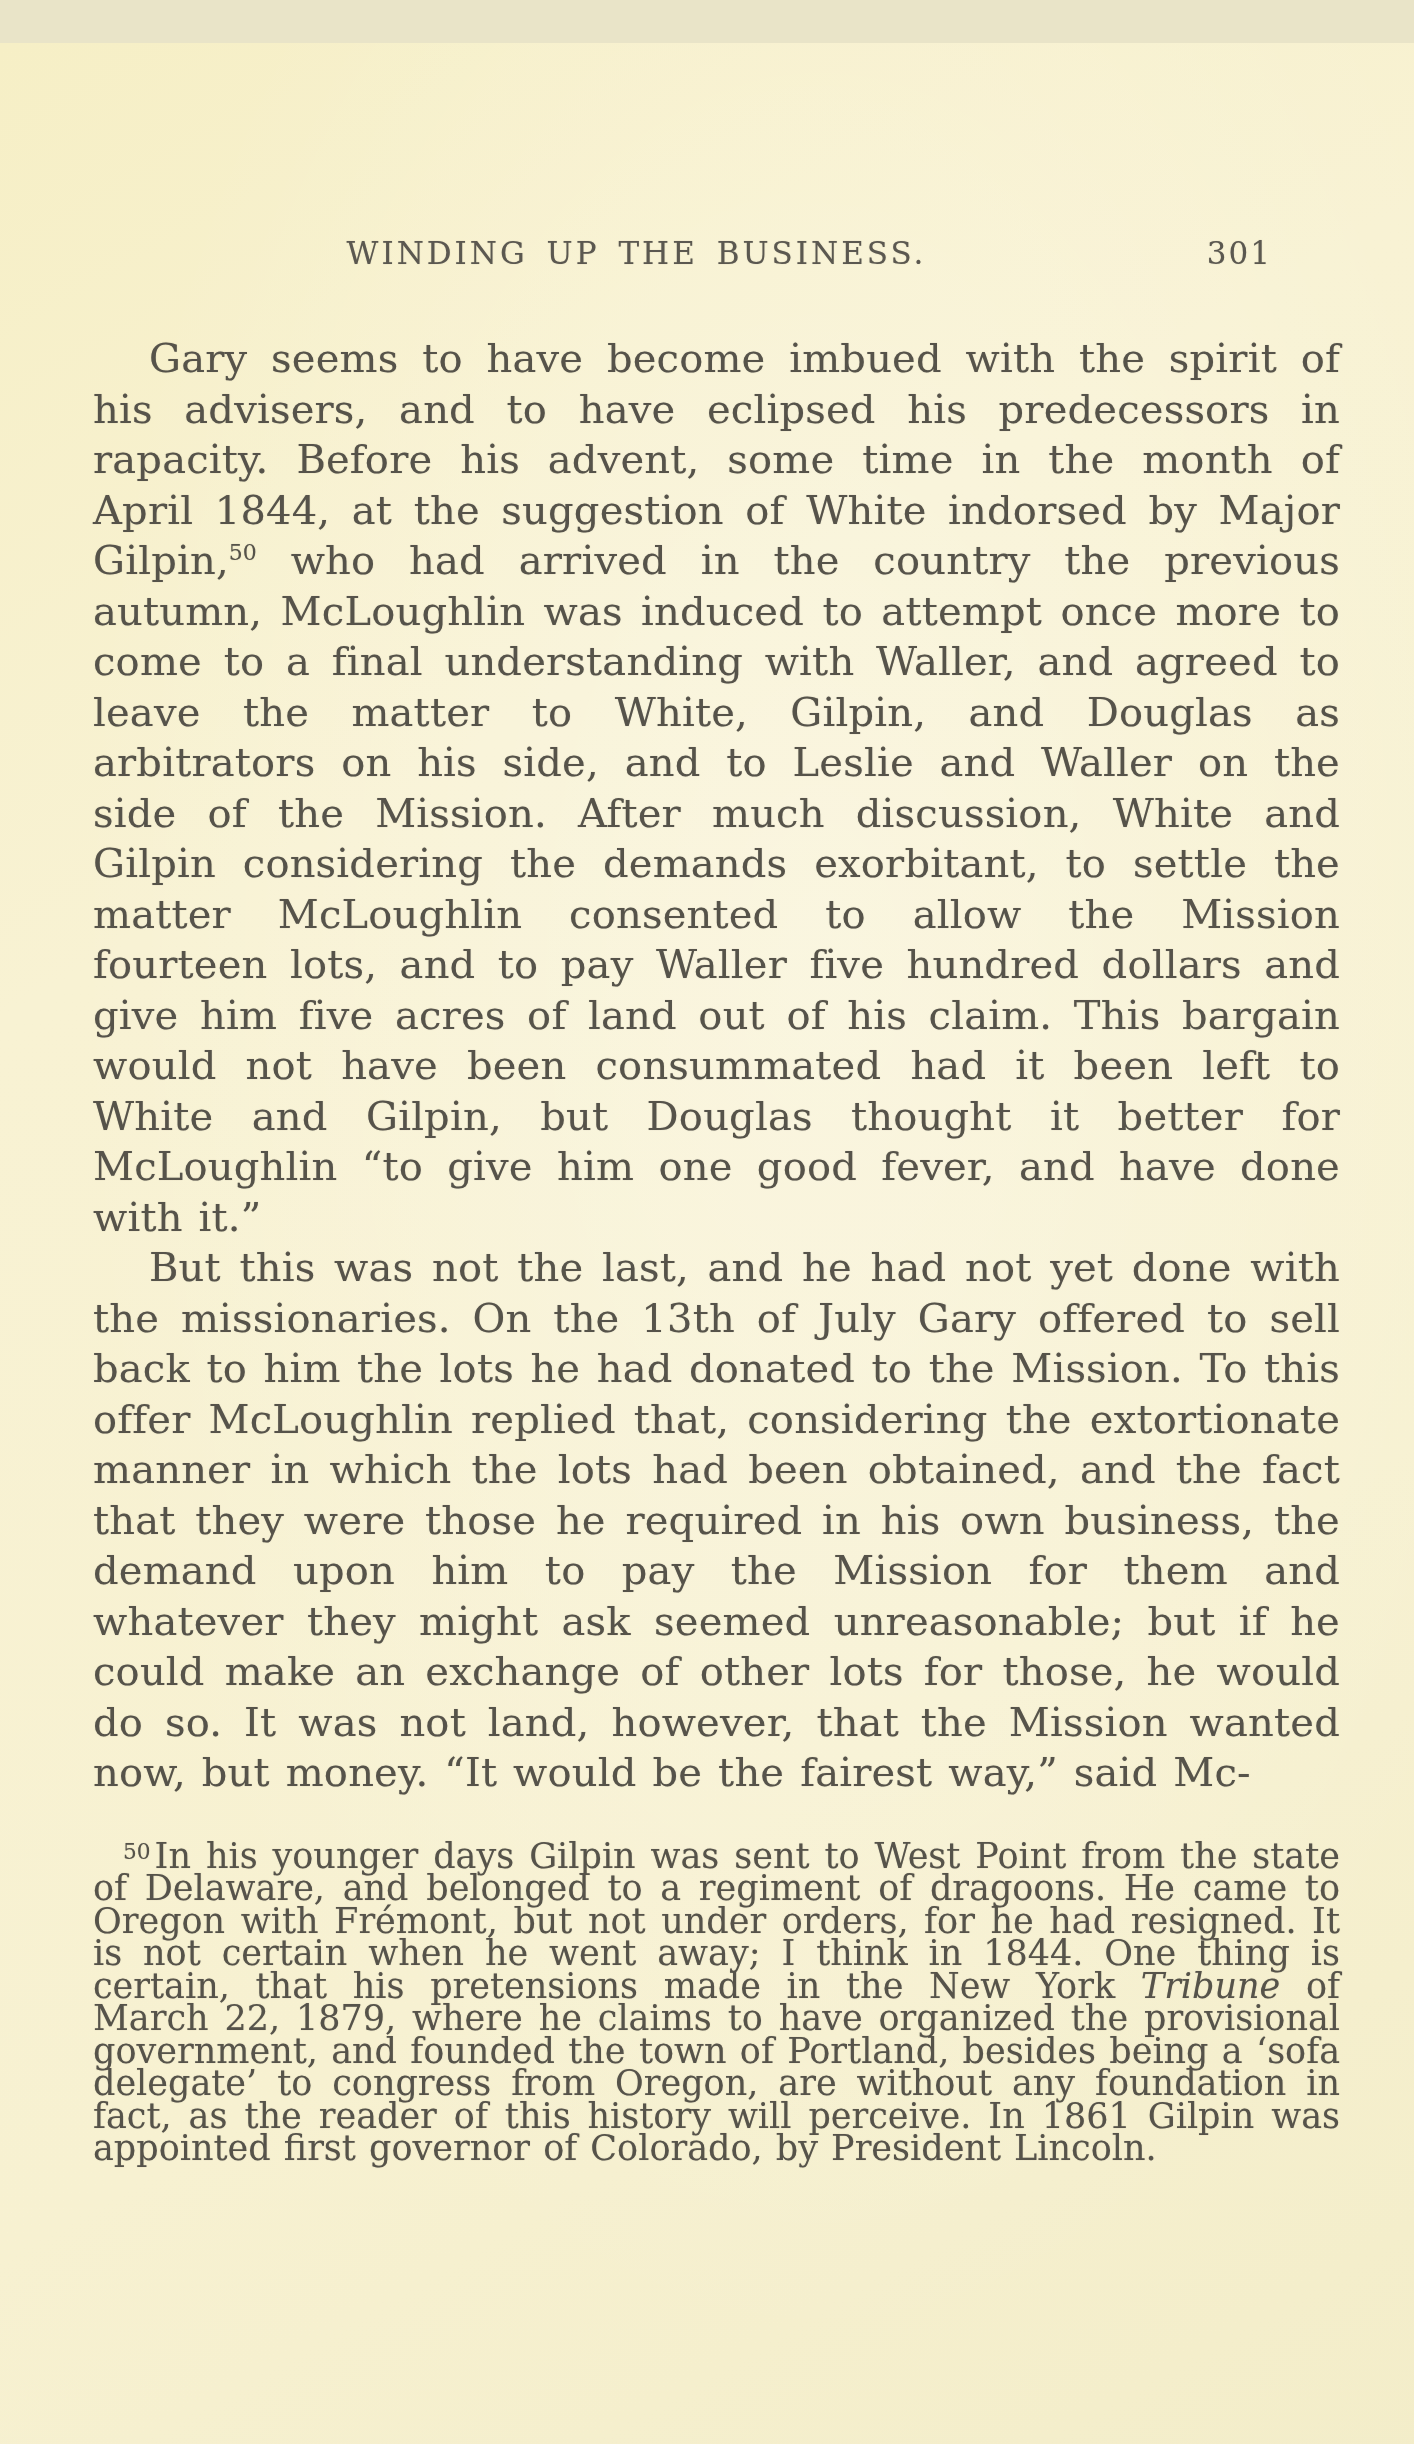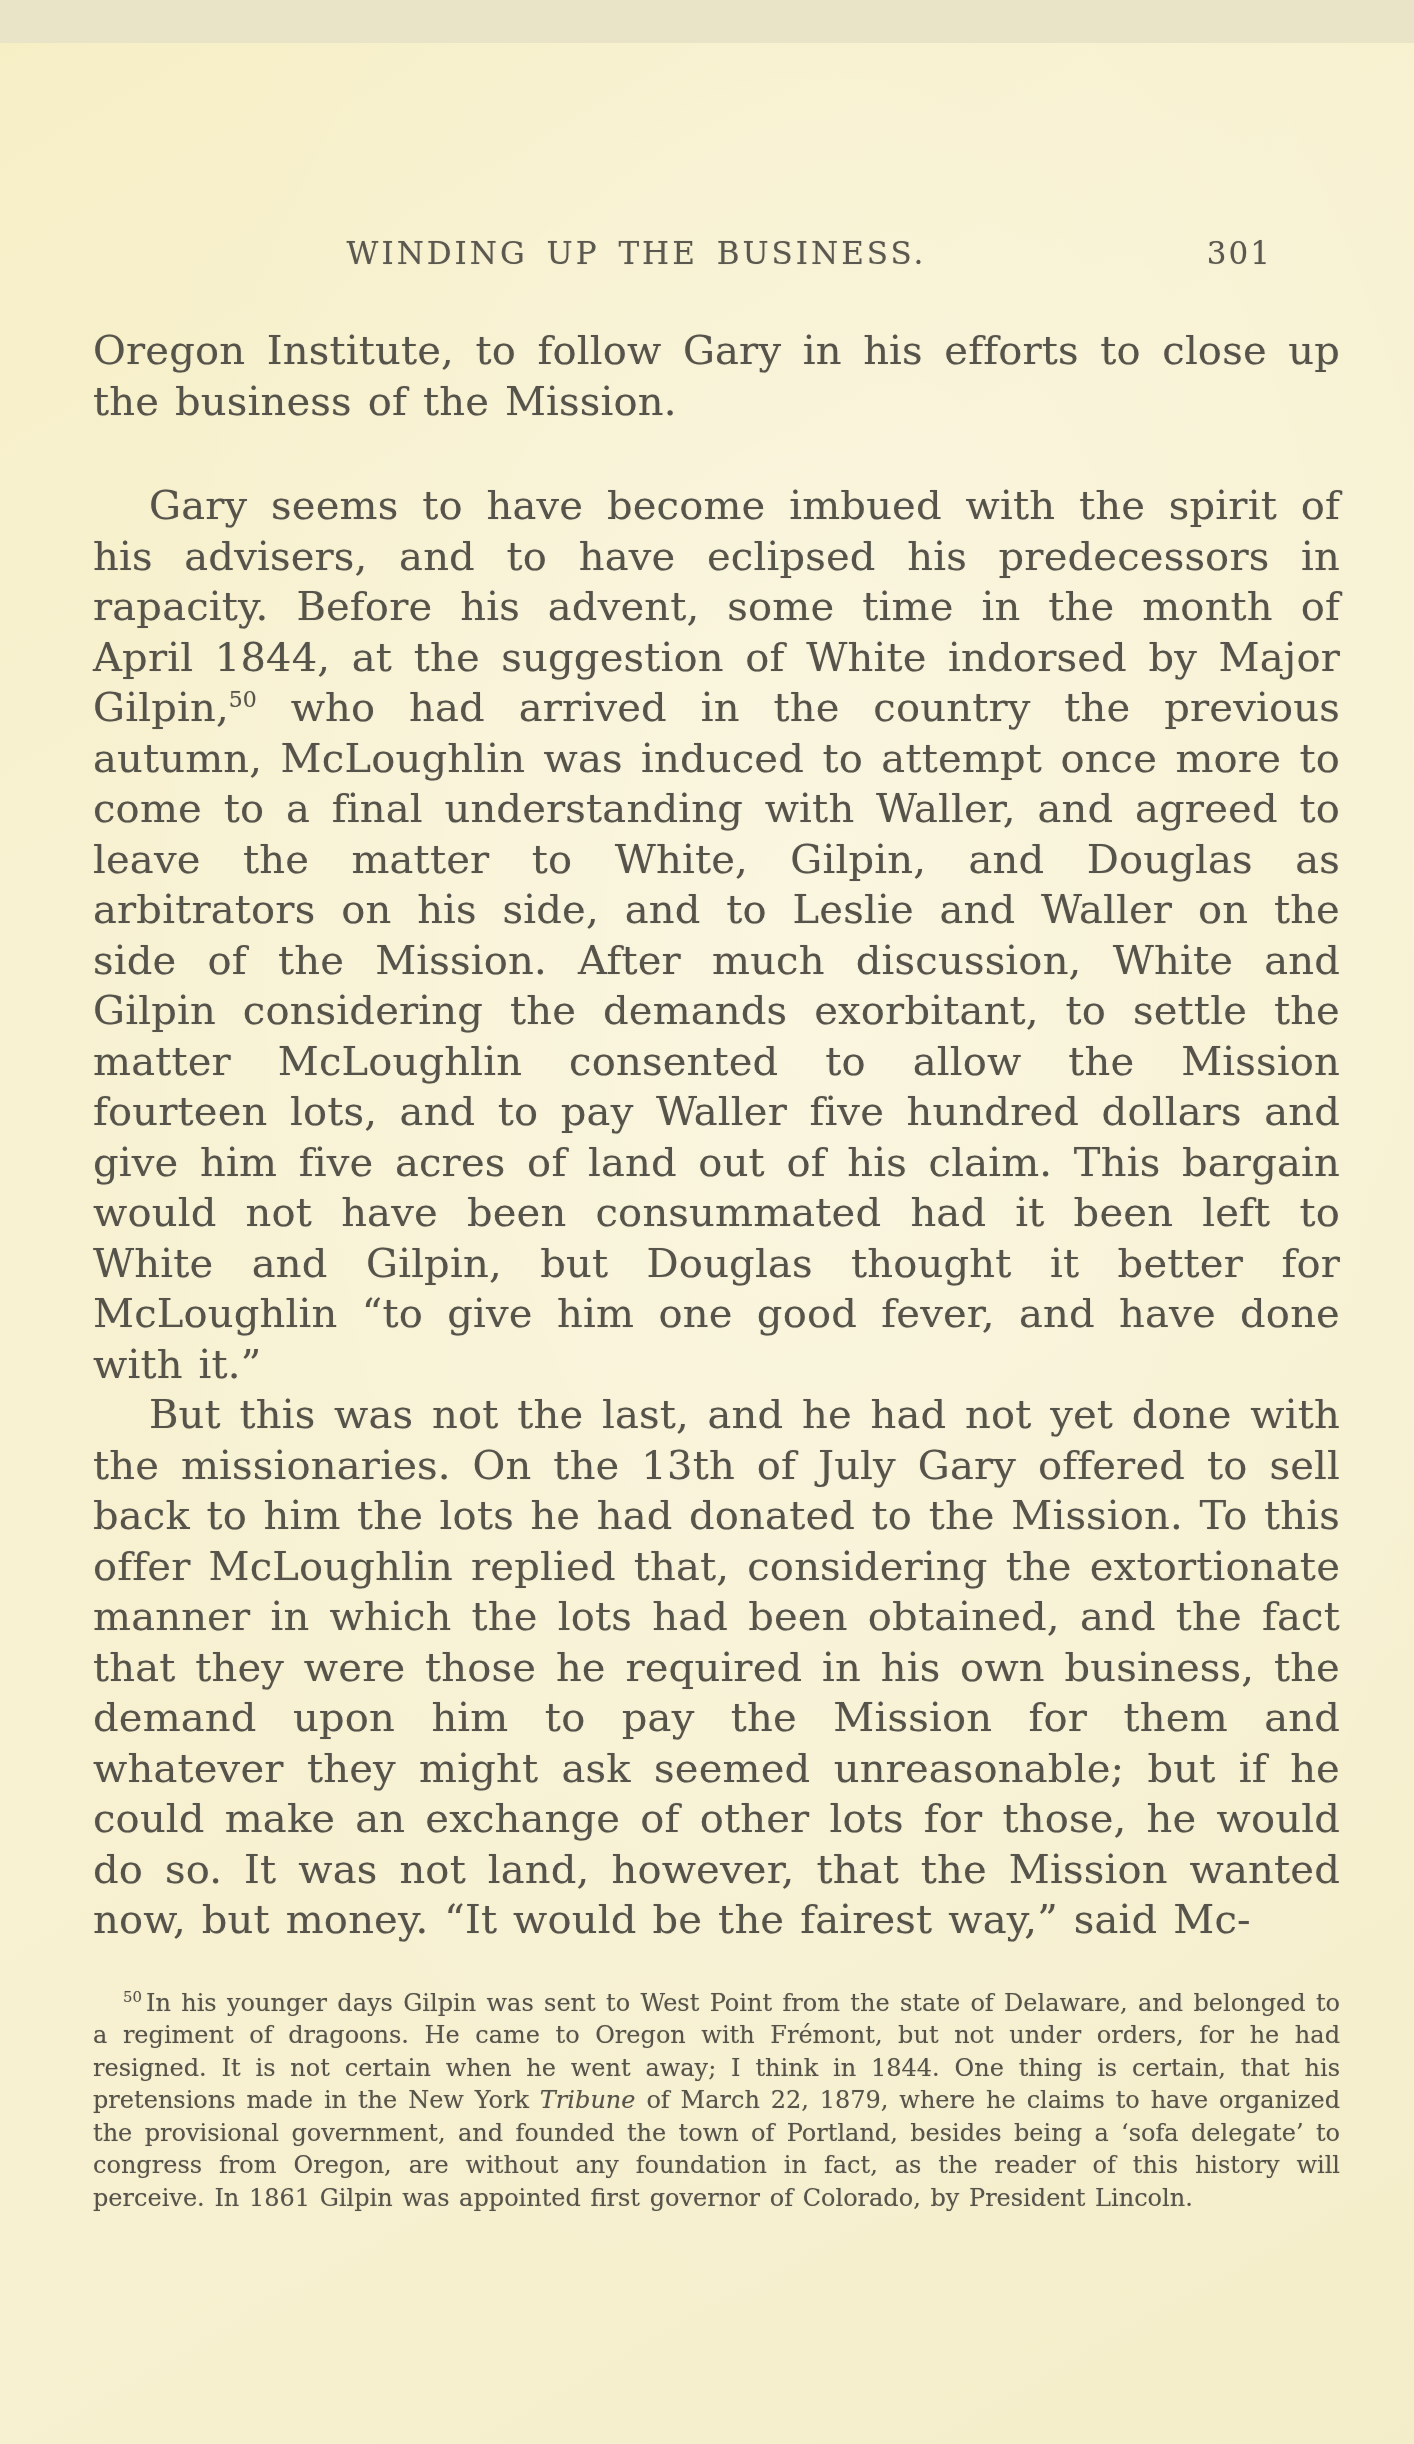--- a/index.html
+++ b/index.html
@@ -60,21 +60,21 @@
   .para.gap-above { margin-top: 54px; }
   .para sup.fnref {
     font-size: 0.55em;
     line-height: 0;
     vertical-align: 14px;
     letter-spacing: 0;
   }
   .footnote {
     margin-top: 42px;
     text-align: justify;
-    font-size: 24px;
+    font-size: 35px;
     line-height: 32.5px;
     word-spacing: 2px;
     text-indent: 30px;
   }
   .footnote sup.fnmark {
     font-size: 0.62em;
     line-height: 0;
     vertical-align: 9px;
     margin-right: 4px;
   }
@@ -85,21 +85,20 @@
 
 <div class="page">
 
   <div class="header">
     <span class="running-title">WINDING UP THE BUSINESS.</span>
     <span class="folio">301</span>
   </div>
 
   <div class="body-text">
 
-    <p class="para">Oregon Institute, to follow Gary in his efforts to close up the business of the Mission.</p>
 
     <p class="para indent gap-above"><span>Gary seems to have become imbued with the spirit of his advisers, and to have eclipsed his predecessors in rapacity.  Before his advent, some time in the month of April 1844, at the suggestion of White indorsed by Major Gilpin,</span><sup class="fnref">50</sup><span> who had arrived in the country the previous autumn, McLoughlin was induced to attempt once more to come to a final understanding with Waller, and agreed to leave the matter to White, Gilpin, and Douglas as arbitrators on his side, and to Leslie and Waller on the side of the Mission.  After much discussion, White and Gilpin considering the demands exorbitant, to settle the matter McLoughlin consented to allow the Mission fourteen lots, and to pay Waller five hundred dollars and give him five acres of land out of his claim.  This bargain would not have been consummated had it been left to White and Gilpin, but Douglas thought it better for McLoughlin “to give him one good fever, and have done with it.”</span></p>
 
     <p class="para indent">But this was not the last, and he had not yet done with the missionaries.  On the 13th of July Gary offered to sell back to him the lots he had donated to the Mission.  To this offer McLoughlin replied that, considering the extortionate manner in which the lots had been obtained, and the fact that they were those he required in his own business, the demand upon him to pay the Mission for them and whatever they might ask seemed unreasonable; but if he could make an exchange of other lots for those, he would do so.  It was not land, however, that the Mission wanted now, but money.  “It would be the fairest way,” said Mc-</p>
 
   </div>
 
   <div class="footnote"><sup class="fnmark">50</sup><span>In his younger days Gilpin was sent to West Point from the state of Delaware, and belonged to a regiment of dragoons.  He came to Oregon with Frémont, but not under orders, for he had resigned.  It is not certain when he went away; I think in 1844.  One thing is certain, that his pretensions made in the New York </span><span class="journal">Tribune</span><span> of March 22, 1879, where he claims to have organized the provisional government, and founded the town of Portland, besides being a ‘sofa delegate’ to congress from Oregon, are without any foundation in fact, as the reader of this history will perceive.  In 1861 Gilpin was appointed first governor of Colorado, by President Lincoln.</span></div>
 
 </div>

